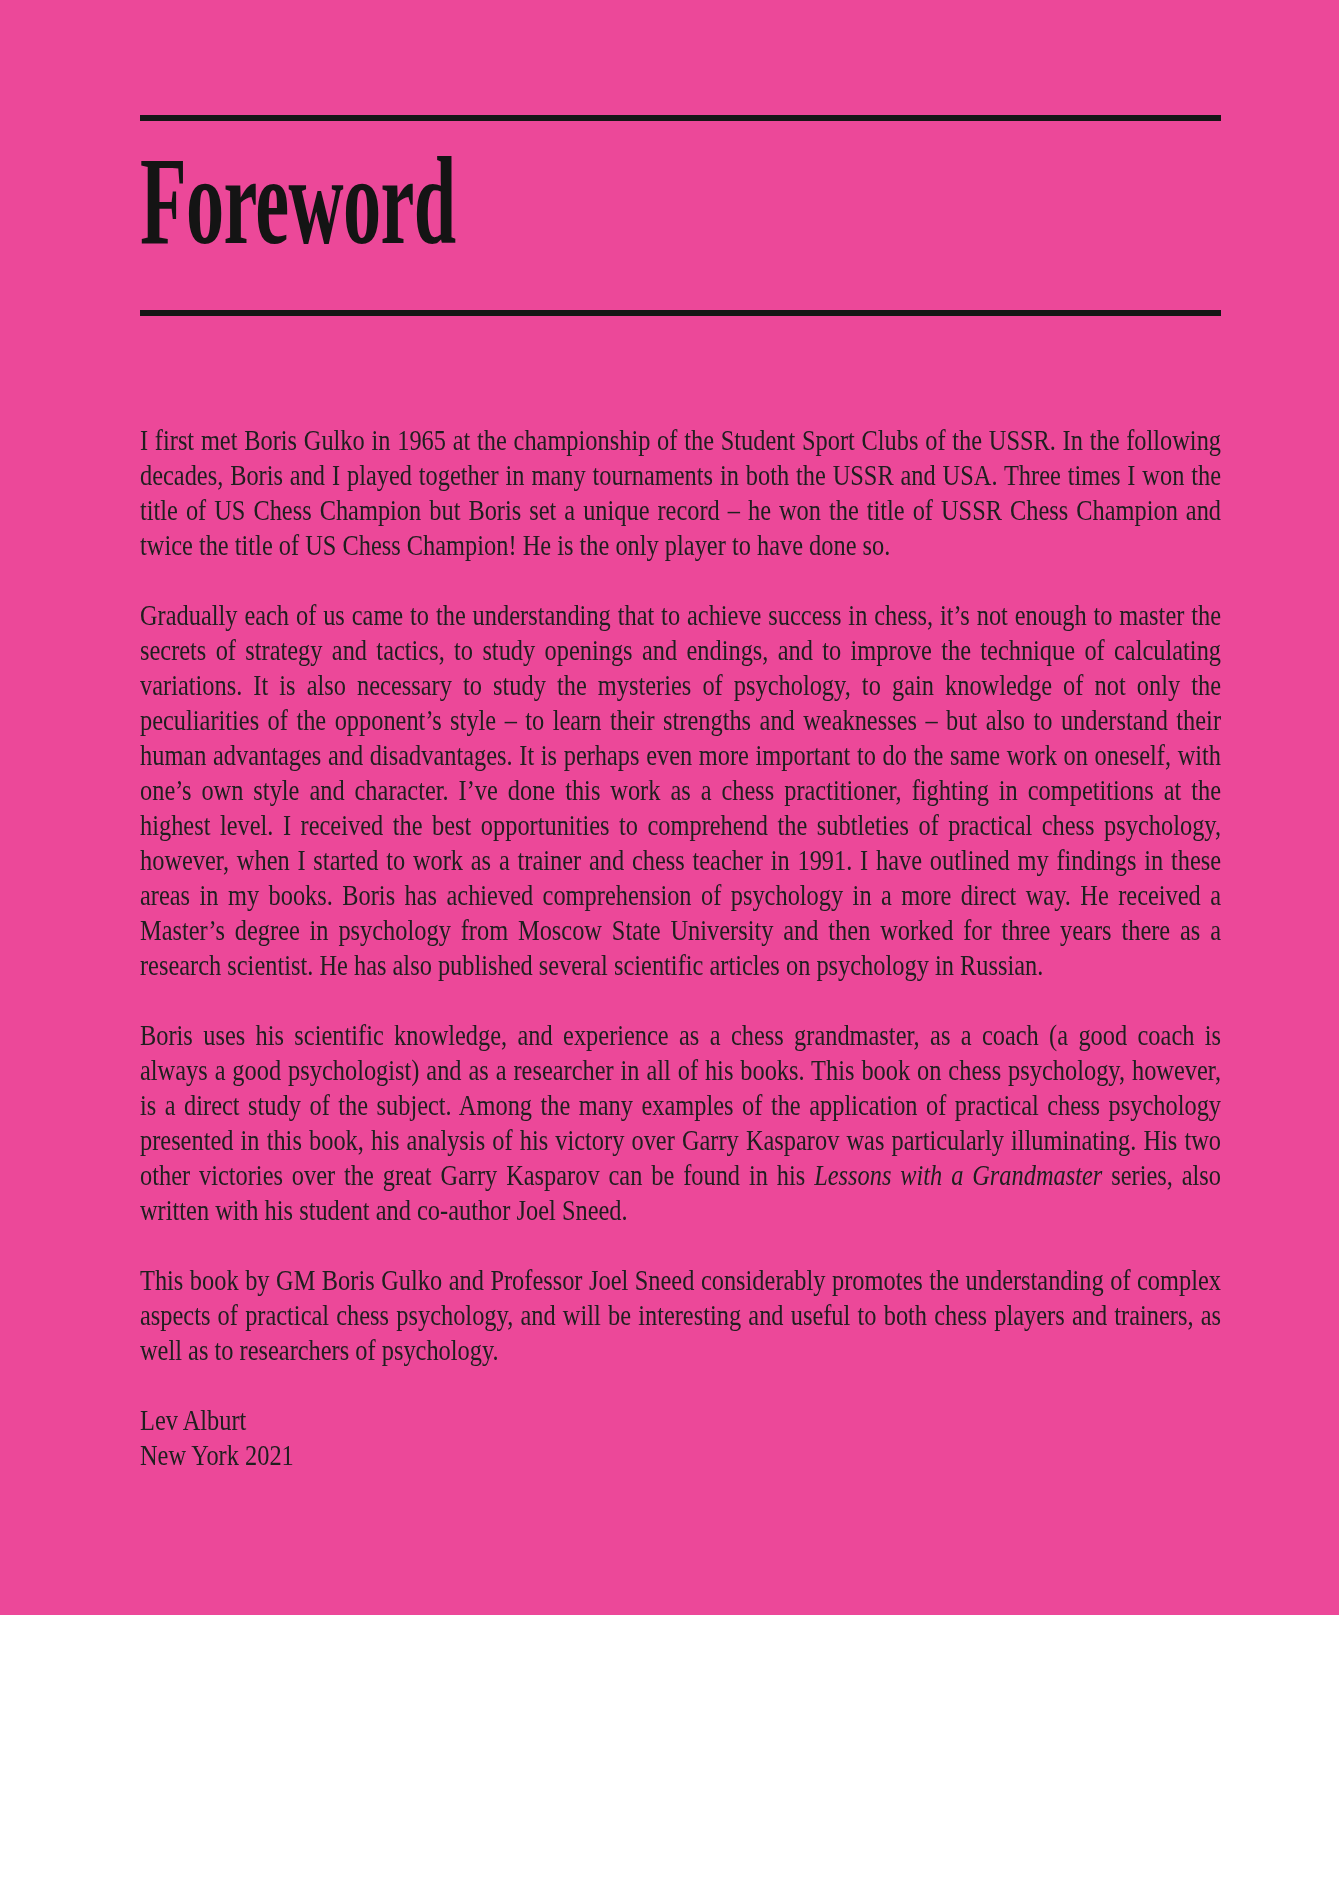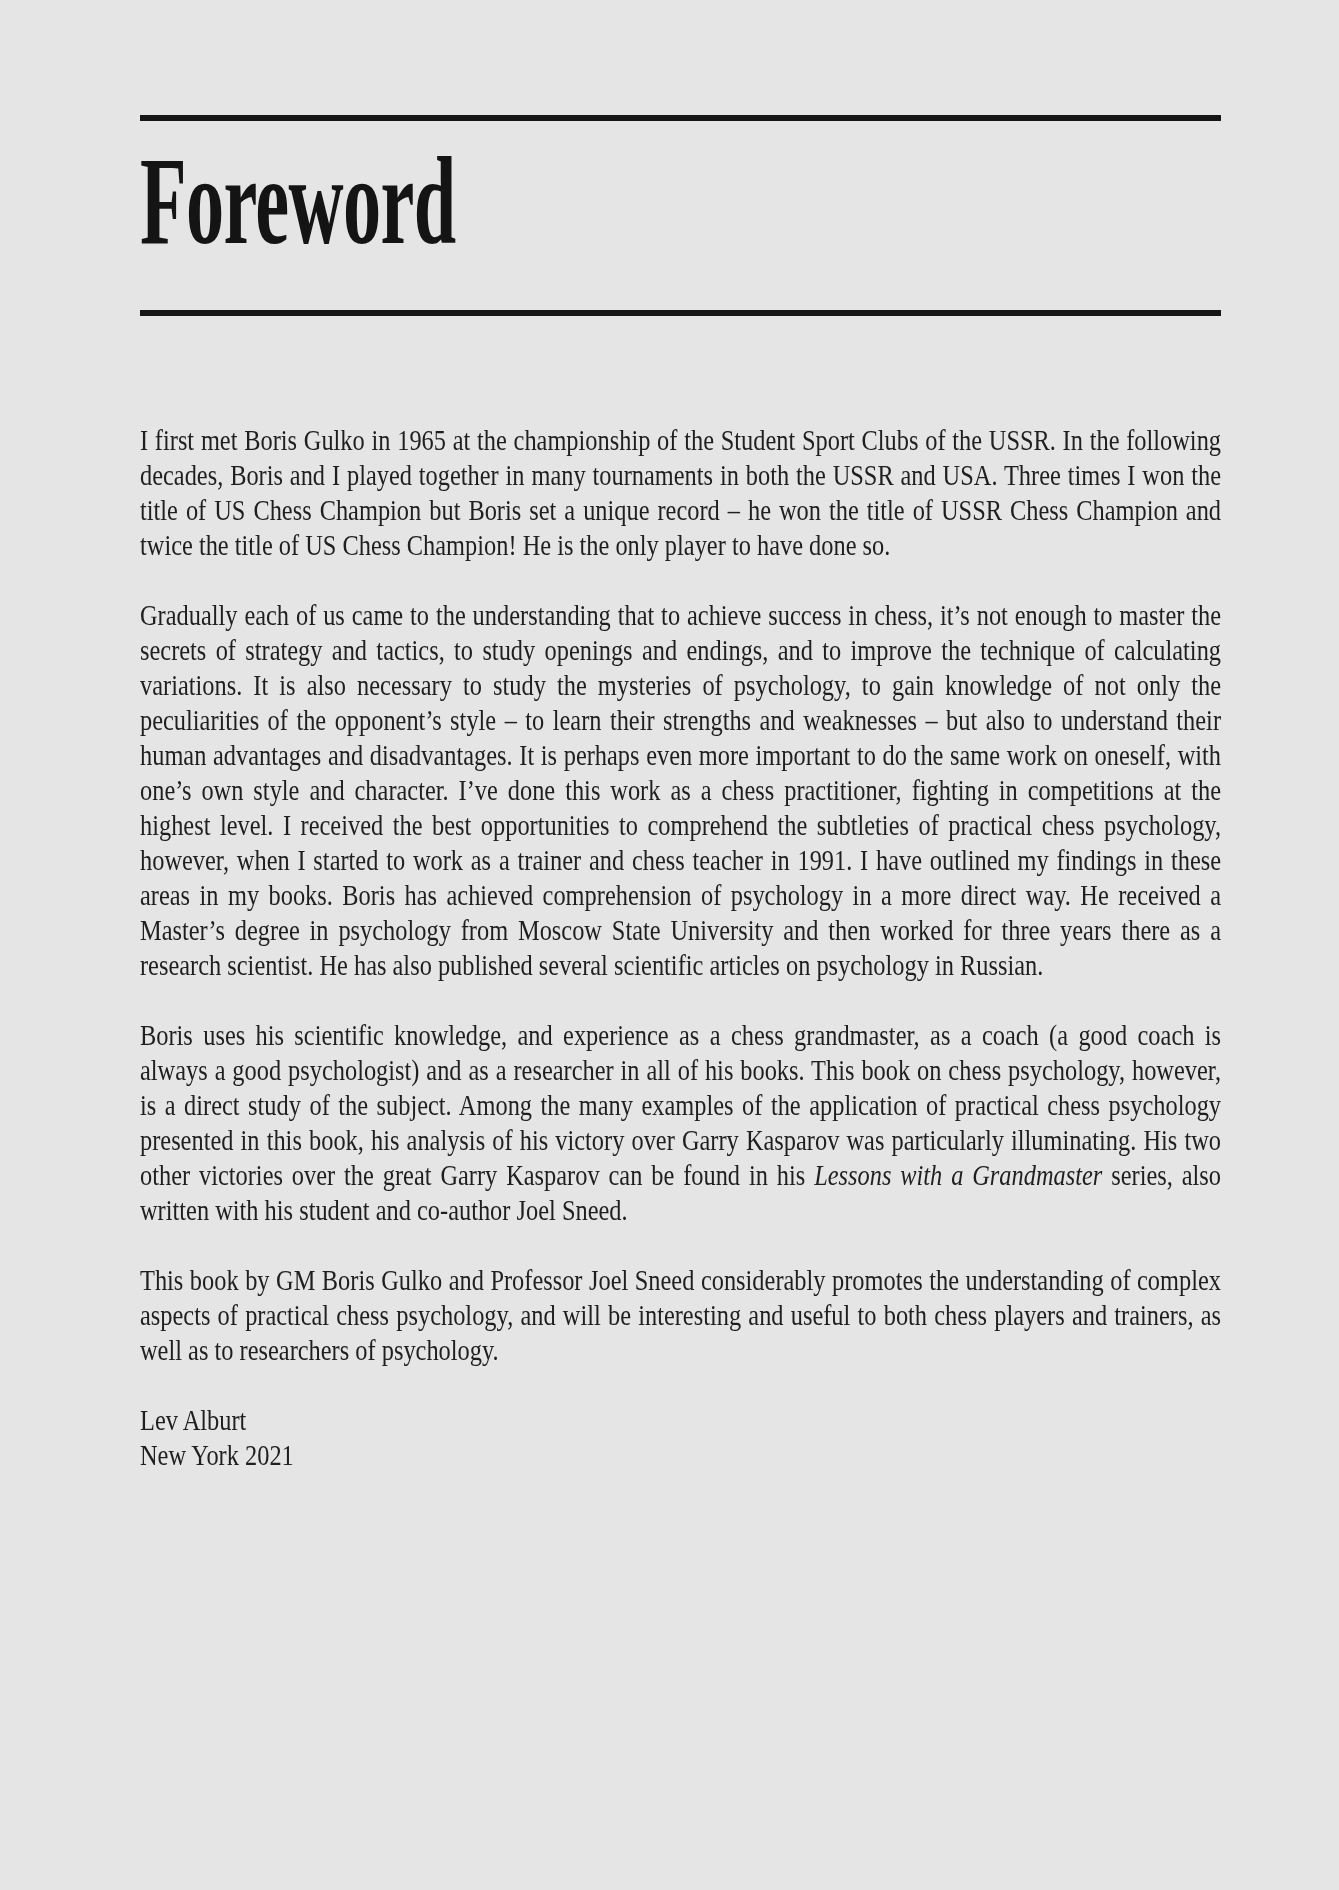--- a/index.html
+++ b/index.html
@@ -3,22 +3,22 @@
 <meta charset="utf-8">
 <style>
   html, body {
     margin: 0;
     padding: 0;
     background: #ffffff;
   }
   .page {
     position: relative;
     width: 1339px;
-    height: 1890px;
-    background: #e5e5e5;
+    height: 1615px;
+    background: #ec4899;
     overflow: hidden;
     font-family: "Liberation Serif", "DejaVu Serif", serif;
   }
   .content {
     position: absolute;
     left: 140px;
     top: 0;
     width: 1081px;
   }
   .rule {

